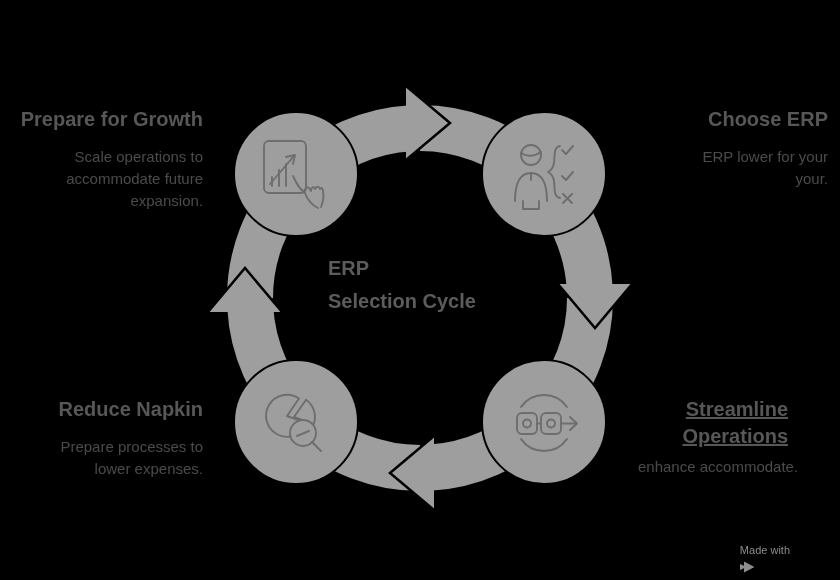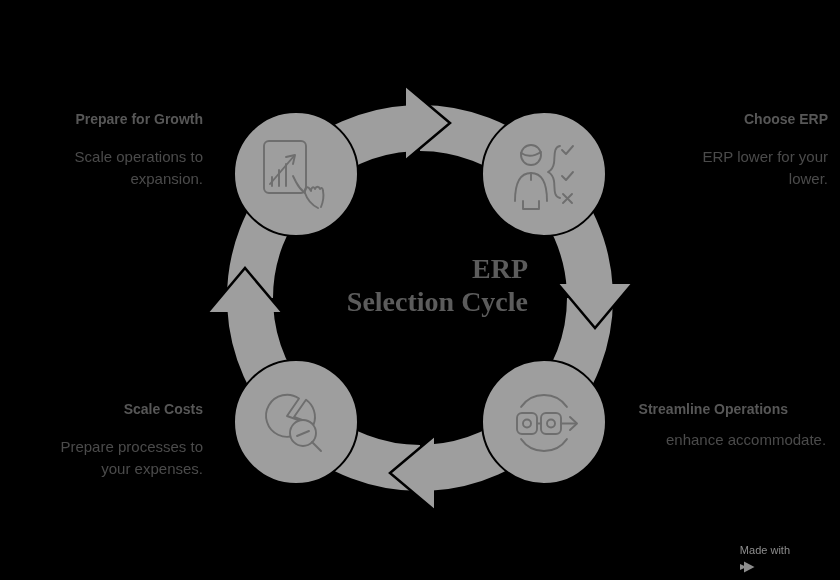--- a/index.html
+++ b/index.html
@@ -9,31 +9,31 @@
   html,body{margin:0;padding:0;}
   body{background:#111;font-family:"Liberation Sans",sans-serif;}
   #stage{position:relative;width:840px;height:580px;background:var(--background);overflow:hidden;}
   #cycle-svg{position:absolute;left:0;top:0;}
   .band{fill:none;stroke:var(--shape_gray);stroke-width:46;}
   .arrowhead{fill:var(--shape_gray);stroke:#000;stroke-width:2.5;stroke-linejoin:miter;}
   .step-circle{fill:var(--shape_gray);stroke:#000;stroke-width:2;}
   .icon{fill:none;stroke:var(--icon_stroke);stroke-width:1.9;stroke-linecap:round;stroke-linejoin:round;}
   .icon .masked{fill:var(--shape_gray);}
   .txt{position:absolute;}
-  .txt h2{margin:0 0 13px 0;font-size:14px;line-height:27px;font-weight:bold;color:var(--heading_text);}
-  .txt .desc{font-size:15px;line-height:22px;color:var(--body_text);white-space:nowrap;margin-left:28px;}
+  .txt h2{margin:0 0 13px 0;font-size:20px;line-height:27px;font-weight:bold;color:var(--heading_text);}
+  .txt .desc{font-size:15px;line-height:22px;color:var(--body_text);white-space:nowrap;}
   .align-right{text-align:right;}
   .align-left{text-align:right;}
   #block-tl{top:106px;left:0;width:203px;}
   #block-tr{top:106px;left:638px;width:190px;}
   #block-bl{top:396px;left:0;width:203px;}
   #block-br{top:396px;left:638px;width:150px;}
-  #block-br h2{margin-bottom:6px;}
-  #center-title{position:absolute;top:252px;left:328px;width:200px;text-align:right;
-    font-size:28px;line-height:33px;font-weight:bold;color:var(--center_text);font-family:Liberation Serif, serif;}
+  #block-br h2{margin-bottom:6px;text-decoration:underline;}
+  #center-title{position:absolute;top:252px;left:328px;width:200px;text-align:left;
+    font-size:20px;line-height:33px;font-weight:bold;color:var(--center_text);}
   #watermark{position:absolute;top:544px;right:50px;display:flex;align-items:flex-start;gap:5px;
     font-size:11px;color:var(--footer_text);flex-direction:column;}
   #watermark svg{display:block;}
   #watermark .logo{fill:var(--footer_text);}
 </style>
 </head>
 <body>
 
 <div id="stage">
 
@@ -93,37 +93,38 @@
       <path d="M537,423.5 L541,423.5"></path>
       <path d="M561,423.5 L576,423.5"></path>
       <path d="M570,417 L577,423.5 L570,430"></path>
     </g>
   </svg>
 
   <div id="block-tl" class="txt align-right">
     <h2>Prepare for Growth</h2>
     <div class="desc">
       <div>Scale operations to</div>
+      <div>accommodate future</div>
       <div>expansion.</div>
     </div>
   </div>
 
   <div id="block-tr" class="txt align-left">
     <h2>Choose ERP</h2>
     <div class="desc">
       <div>ERP lower for your</div>
-      <div>lower.</div>
+      <div>your.</div>
     </div>
   </div>
 
   <div id="block-bl" class="txt align-right">
-    <h2>Scale Costs</h2>
+    <h2>Reduce Napkin</h2>
     <div class="desc">
       <div>Prepare processes to</div>
-      <div>your expenses.</div>
+      <div>lower expenses.</div>
     </div>
   </div>
 
   <div id="block-br" class="txt align-left">
     <h2>Streamline Operations</h2>
     <div class="desc">
       <div>enhance accommodate.</div>
     </div>
   </div>
 

